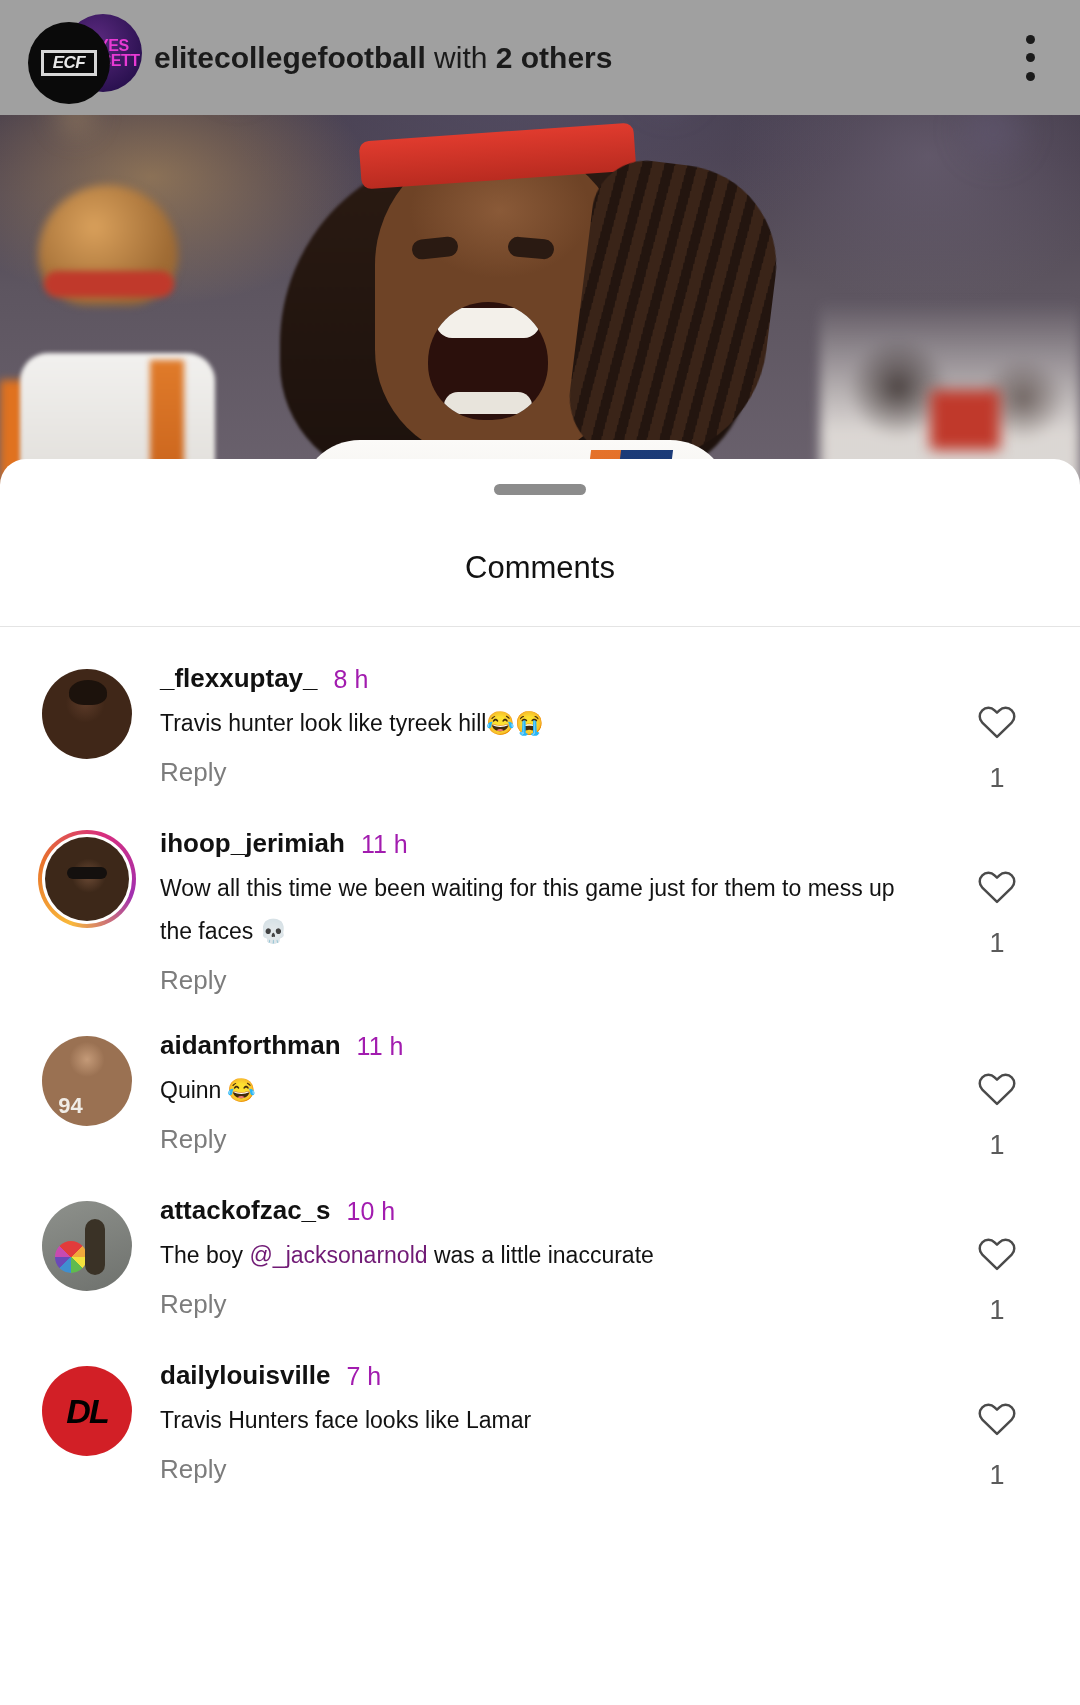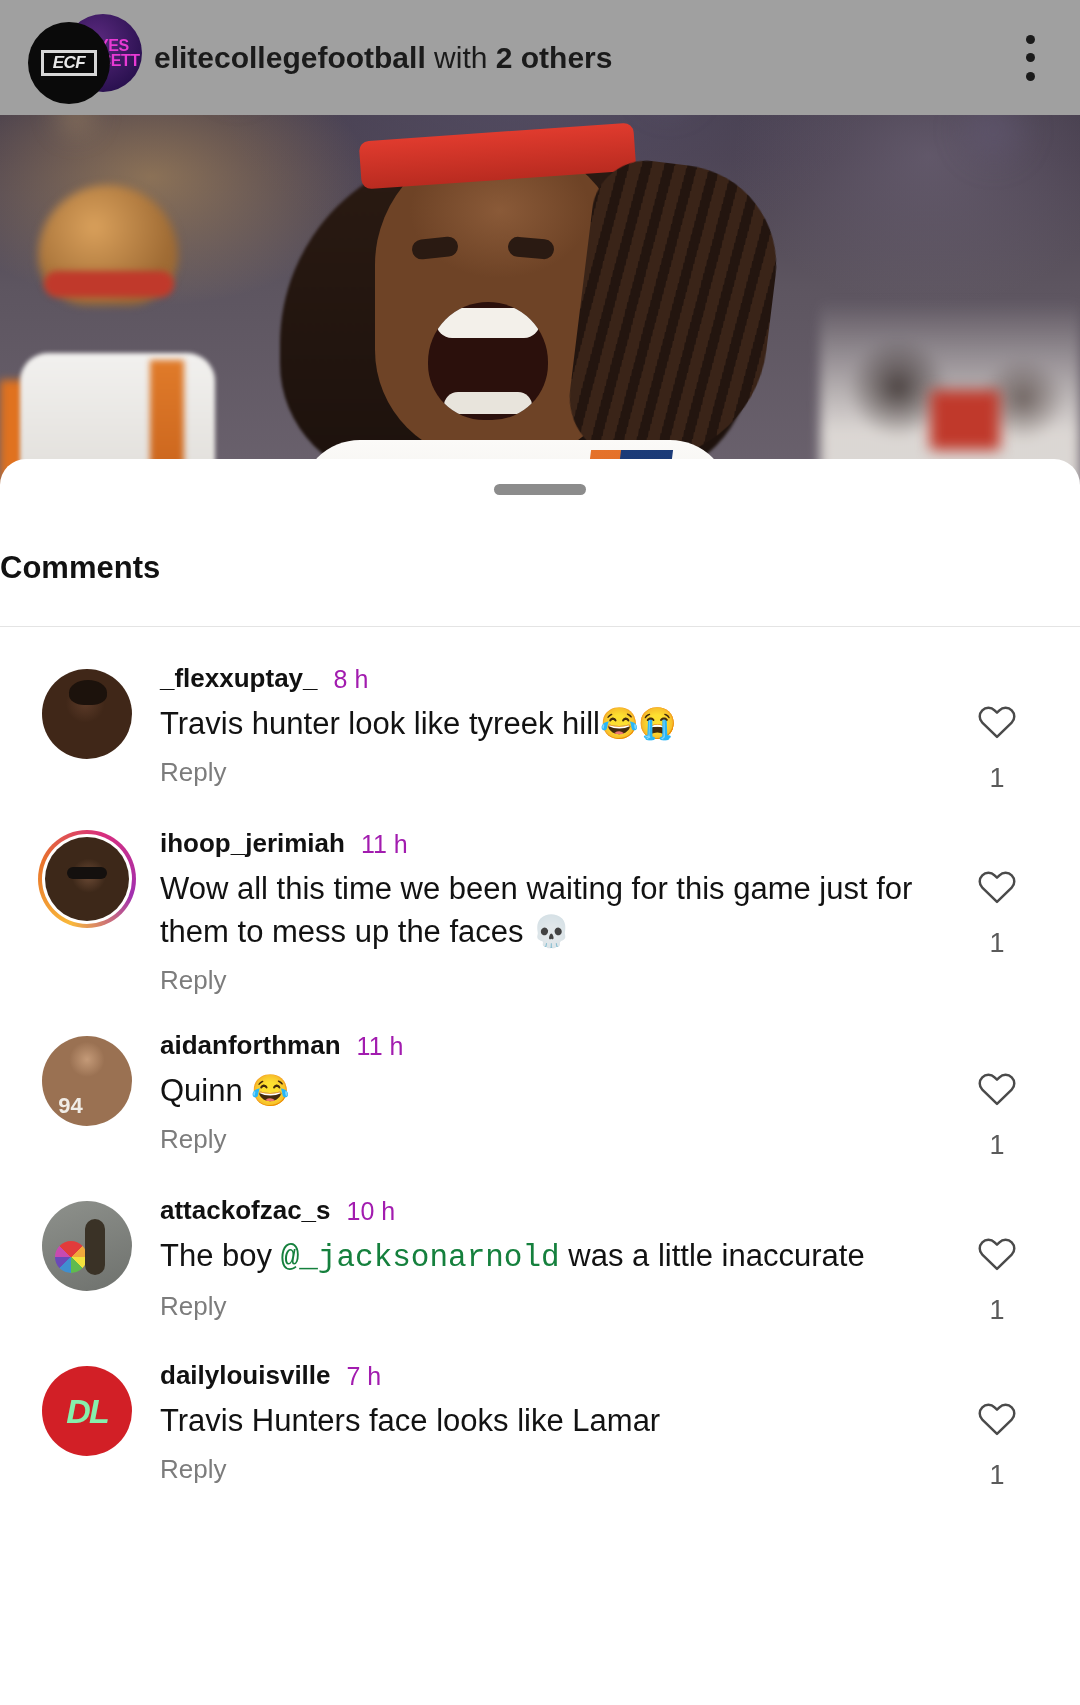--- a/index.html
+++ b/index.html
@@ -300,23 +300,23 @@
     z-index: 8;
     overflow: hidden;
   }
   .drag-handle {
     width: 92px; height: 11px;
     border-radius: 6px;
     background: #8c8c8c;
     margin: 25px auto 0 auto;
   }
   .sheet-title {
-    text-align: left;
+    text-align: center;
     font-size: 31px;
-    font-weight: 700;
+    font-weight: 400;
     color: #121212;
     margin-top: 55px;
   }
   .sheet-divider {
     height: 1px;
     background: #e4e4e4;
     margin-top: 40px;
   }
 
   
@@ -403,21 +403,21 @@
     content: ""; position: absolute;
     left: 48%; top: 20%; width: 22%; height: 62%;
     background: #3a3226; border-radius: 10px;
   }
   .pic.av-daily {
     background: #d21f26;
     display: flex; align-items: center; justify-content: center;
   }
   .pic.av-daily .dl {
     font-size: 34px; font-weight: 700; font-style: italic;
-    color: #86efac; letter-spacing: -2px;
+    color: #000000; letter-spacing: -2px;
     font-family: "Liberation Sans", sans-serif;
   }
 
   .c-body {
     flex: 1;
     margin-left: 28px;
     padding-right: 10px;
     min-width: 0;
   }
   .c-head {
@@ -429,26 +429,26 @@
   .c-user {
     font-size: 26px;
     font-weight: 700;
     color: #111111;
   }
   .c-time {
     font-size: 25px;
     color: #a21caf;
   }
   .c-text {
-    font-size: 31px;
+    font-size: 23px;
     color: #121212;
     line-height: 43px;
     word-wrap: break-word;
   }
-  .c-text .mention { color: #15803d; font-family: Liberation Mono, monospace; }
+  .c-text .mention { color: #701a75; }
   .c-reply {
     font-size: 26px;
     color: #7c7c7c;
     margin-top: 12px;
     display: inline-block;
     cursor: pointer;
   }
   .c-like {
     flex: none;
     width: 110px;

